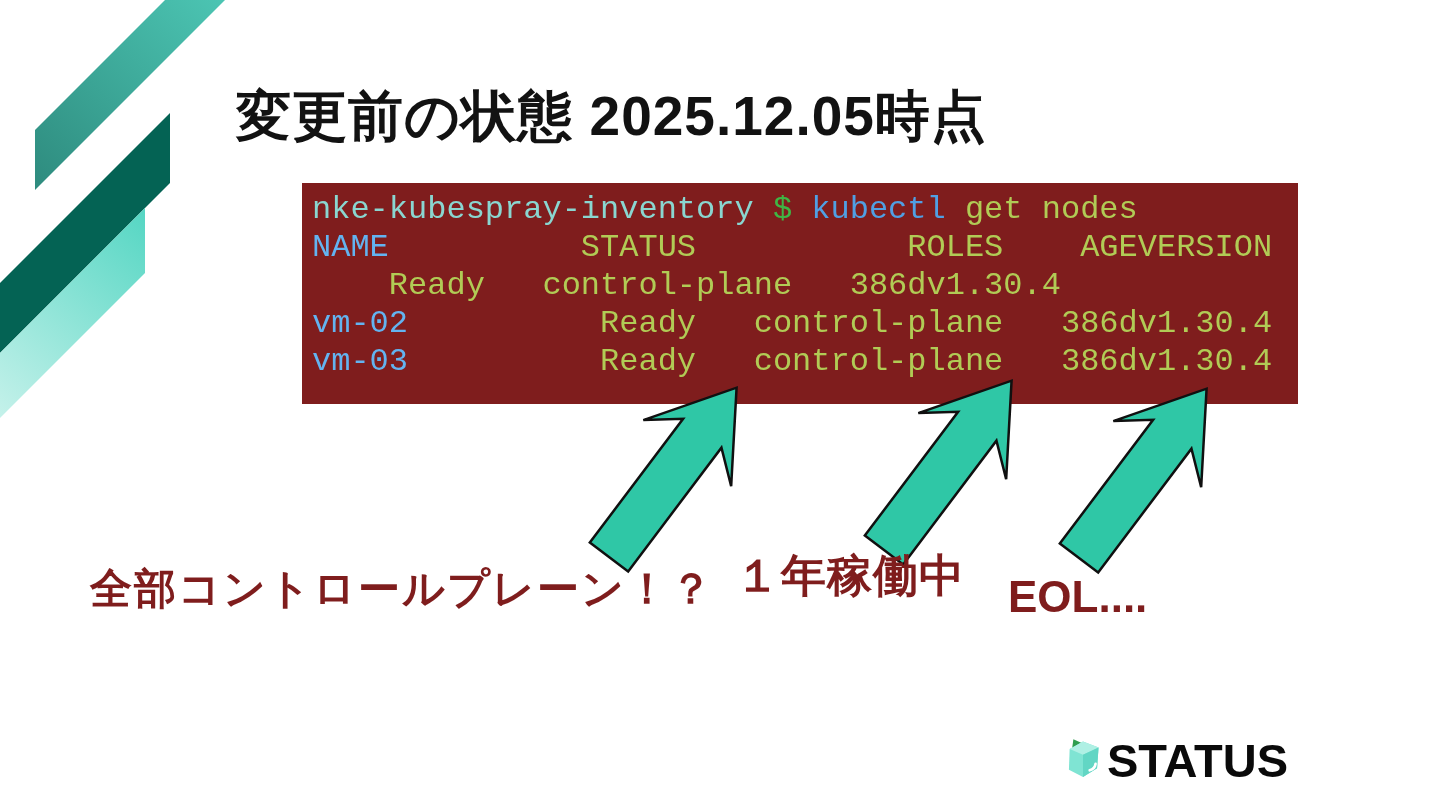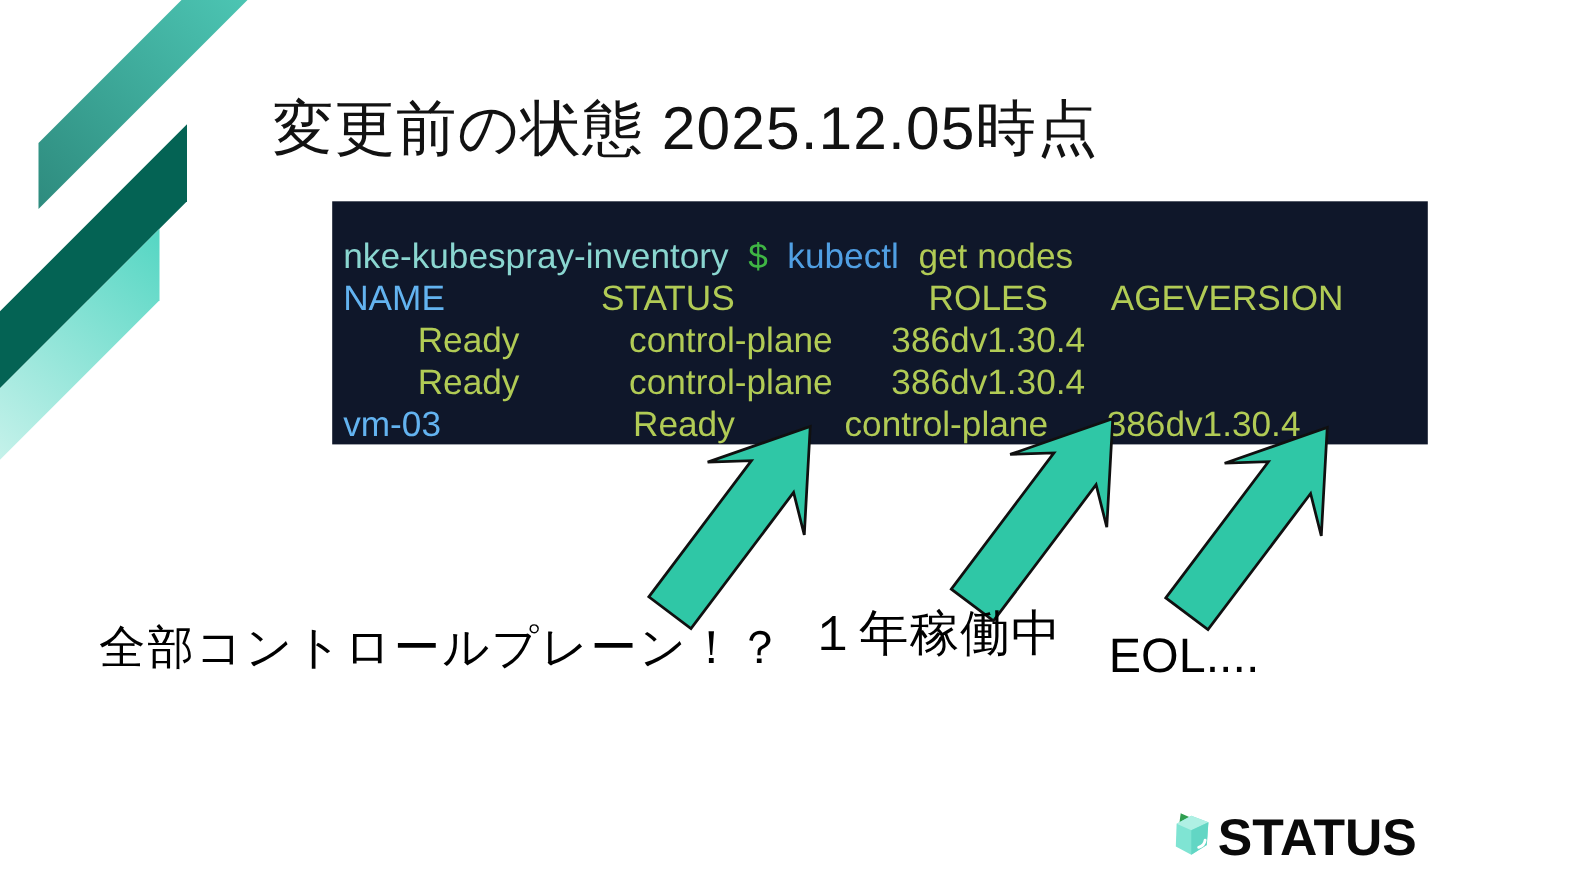--- a/index.html
+++ b/index.html
@@ -4,41 +4,41 @@
 <style>
   html,body{margin:0;padding:0;background:#ffffff;}
   .slide{
     position:relative; width:1440px; height:810px; overflow:hidden;
     background:#ffffff; font-family:"Liberation Sans", sans-serif;
   }
   
   .stripes{position:absolute; left:0; top:0; width:260px; height:520px;}
   
   .slide-title{
-    position:absolute; left:248px; top:80px;
-    font-size:55px; font-weight:400; color:#121212; letter-spacing:1px;
+    position:absolute; left:236px; top:80px;
+    font-size:55px; font-weight:700; color:#121212; letter-spacing:1px;
     white-space:nowrap;
   }
   
   .terminal{
     position:absolute; left:302px; top:183px; width:996px; height:221px;
-    background:#0f172a; box-sizing:border-box; padding:31px 0 0 10px;
-    font-family:Liberation Sans, sans-serif; font-size:32px; line-height:38px;
+    background:#7f1d1d; box-sizing:border-box; padding:8px 0 0 10px;
+    font-family:Liberation Mono, monospace; font-size:32px; line-height:38px;
   }
   .term-line{display:flex; white-space:pre;}
   .term-line span{flex:none; white-space:pre;}
   .prompt-line{column-gap:1ch;}
   .col-name{width:11ch;} .col-status{width:9ch;} .col-roles{width:16ch;} .col-age{width:7ch;}
   .c-host{color:#8ad6d0;} .c-sym{color:#3fb544;} .c-cmd{color:#509fe3;}
   .c-green{color:#b1cb55;text-align:right;} .c-blue{color:#63b3f0;}
   
   .arrows{position:absolute; left:0; top:0; width:1440px; height:810px; pointer-events:none;}
   .arrows use{fill:#2fc7a6; stroke:#101010; stroke-width:2.5; stroke-linejoin:miter;}
   
-  .annotation{position:absolute; color:#000000; white-space:nowrap; font-weight:400;}
+  .annotation{position:absolute; color:#7f1d1d; white-space:nowrap; font-weight:700;}
   .ann-left{left:90px; top:561px; font-size:42px; letter-spacing:2px;}
   .ann-mid{left:735px; top:546px; font-size:45px; letter-spacing:1px;}
   .ann-right{left:1008px; top:572px; font-size:44px;}
   
   .logo{
     position:absolute; left:1060px; top:733px; display:flex; align-items:center;
     font-weight:900; font-size:47px; color:#0a0a0a; letter-spacing:0;
   }
   .logo-icon{width:40px; height:52px; margin:0 4px 2px 3px;}
 </style>
@@ -79,20 +79,21 @@
       <span class="col-age c-green">AGE</span>
       <span class="c-green">VERSION</span>
     </div>
     <div class="term-line">
       <span class="col-status c-green">Ready</span>
       <span class="col-roles c-green">control-plane</span>
       <span class="col-age c-green">386d</span>
       <span class="c-green">v1.30.4</span>
     </div>
     <div class="term-line">
+      <span class="col-name c-blue">vm-02</span>
       <span class="col-status c-green">Ready</span>
       <span class="col-roles c-green">control-plane</span>
       <span class="col-age c-green">386d</span>
       <span class="c-green">v1.30.4</span>
     </div>
     <div class="term-line">
       <span class="col-name c-blue">vm-03</span>
       <span class="col-status c-green">Ready</span>
       <span class="col-roles c-green">control-plane</span>
       <span class="col-age c-green">386d</span>

